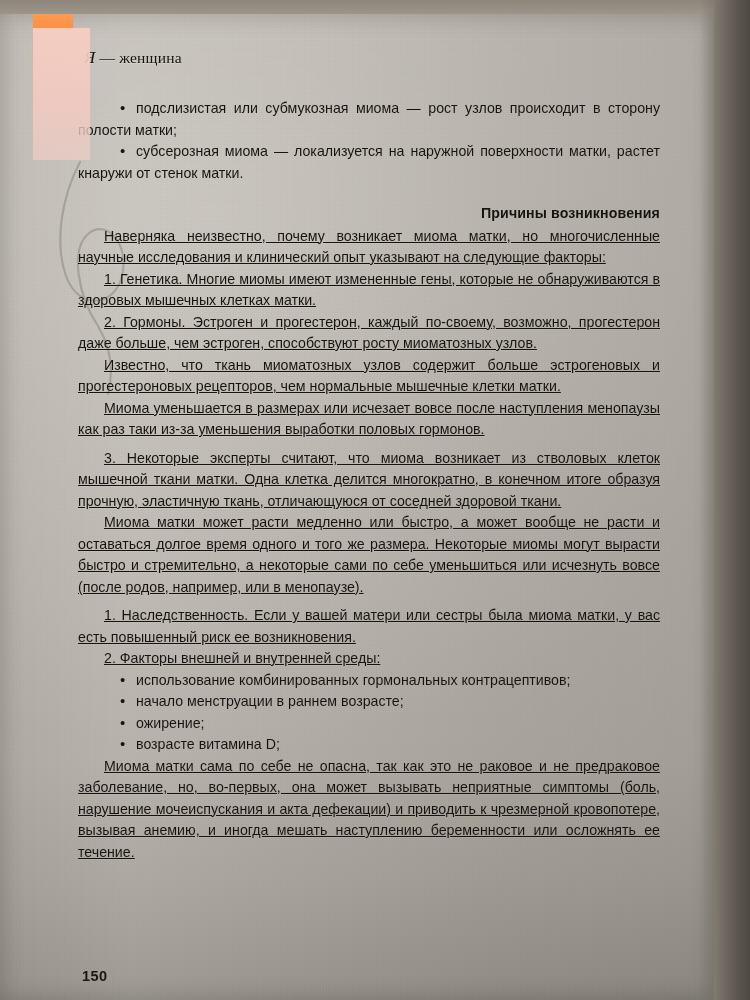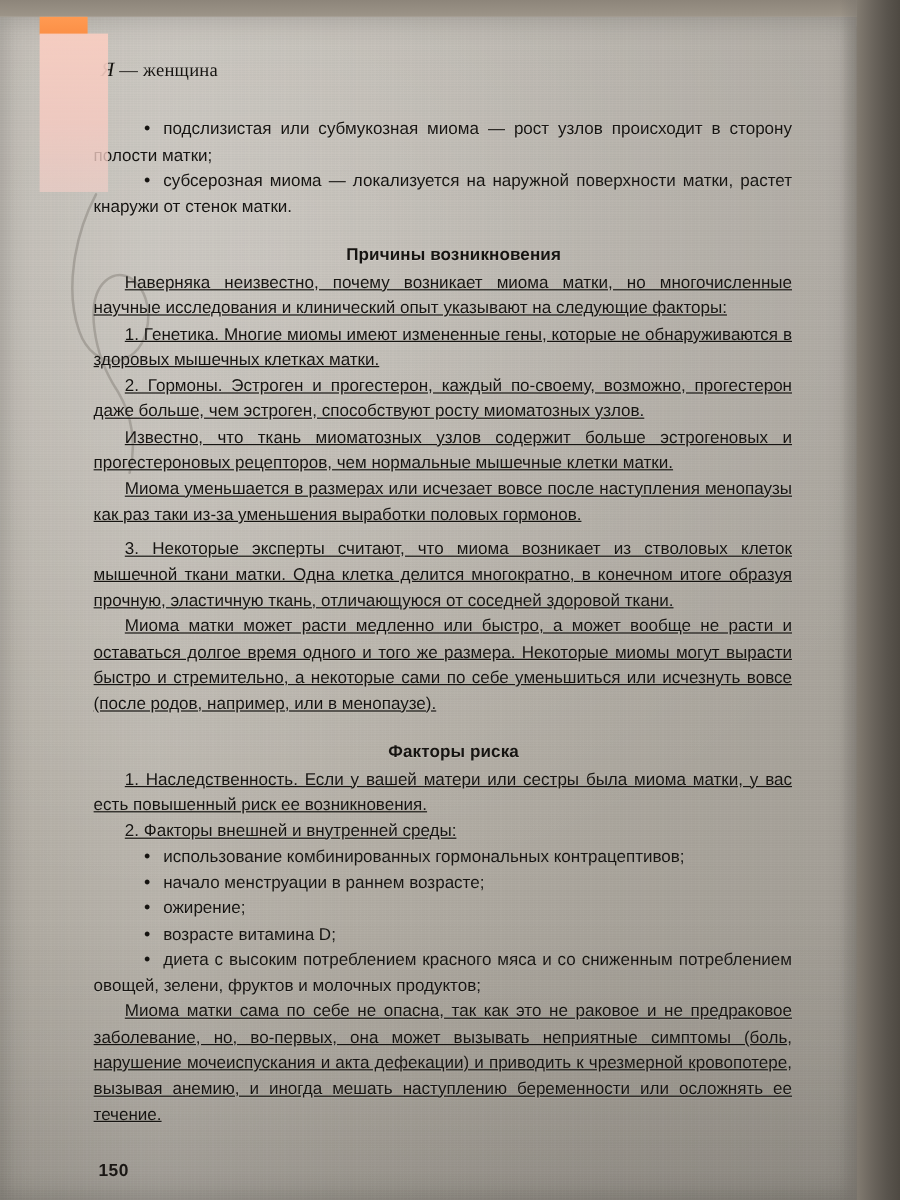--- a/index.html
+++ b/index.html
@@ -138,21 +138,21 @@
     text-align: justify;
     text-justify: inter-word;
     margin: 0;
     text-shadow: 0 .4px 0 rgba(255,255,255,.18);
     -webkit-font-smoothing: antialiased;
   }
   .para { text-indent: 26px; text-decoration: underline; }
 
   .head {
     font-weight: bold;
-    text-align: center;
+    text-align: right;
     text-indent: 18px;
     margin-top: 12px;
     margin-bottom: 1px;
     letter-spacing: .1px;
   }
 
   .bullet {
     position: relative;
     padding-left: 0;
     text-indent: 0;
@@ -225,39 +225,35 @@
       <p class="para">Известно, что ткань миоматозных узлов содержит больше эстрогеновых и прогестероновых рецепторов, чем нормальные мышечные клетки матки.</p>
       <p class="para">Миома уменьшается в размерах или исчезает вовсе после наступления менопаузы как раз таки из-за уменьшения выработки половых гормонов.</p>
 
       <div class="spacer-s"></div>
 
       <p class="para">3. Некоторые эксперты считают, что миома возникает из стволовых клеток мышечной ткани матки. Одна клетка делится многократно, в конечном итоге образуя прочную, эластичную ткань, отличающуюся от соседней здоровой ткани.</p>
       <p class="para">Миома матки может расти медленно или быстро, а может вообще не расти и оставаться долгое время одного и того же размера. Некоторые миомы могут вырасти быстро и стремительно, а некоторые сами по себе уменьшиться или исчезнуть вовсе (после родов, например, или в менопаузе).</p>
 
       <div class="spacer-s"></div>
 
-      <h2 class="head">Факторы риска</h2>
 
       <p class="para">1. Наследственность. Если у вашей матери или сестры была миома матки, у вас есть повышенный риск ее возникновения.</p>
       <p class="para">2. Факторы внешней и внутренней среды:</p>
 
       <p class="bullet">
         <span class="dot"></span><span>использование комбинированных гормональных контрацептивов;</span>
       </p>
       <p class="bullet">
         <span class="dot"></span><span>начало менструации в раннем возрасте;</span>
       </p>
       <p class="bullet">
         <span class="dot"></span><span>ожирение;</span>
       </p>
       <p class="bullet">
         <span class="dot"></span><span>возрасте витамина D;</span>
-      </p>
-      <p class="bullet">
-        <span class="dot"></span><span>диета с высоким потреблением красного мяса и со сниженным потреблением овощей, зелени, фруктов и молочных продуктов;</span>
       </p>
 
       <p class="para">Миома матки сама по себе не опасна, так как это не раковое и не предраковое заболевание, но, во-первых, она может вызывать неприятные симптомы (боль, нарушение мочеиспускания и акта дефекации) и приводить к чрезмерной кровопотере, вызывая анемию, и иногда мешать наступлению беременности или осложнять ее течение.</p>
 
     </div>
 
     <div class="folio">150</div>
 
     <div class="bookmark-tab"></div>
     <div class="sticky-strip"></div>

